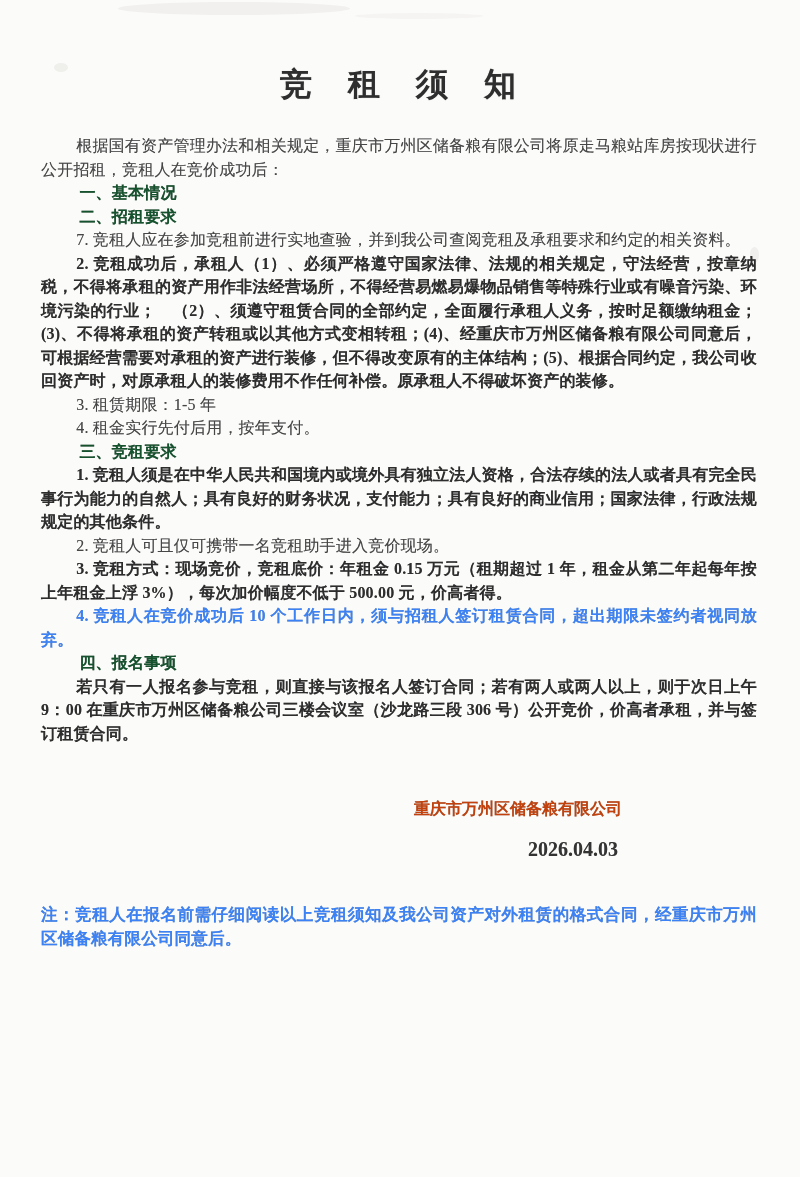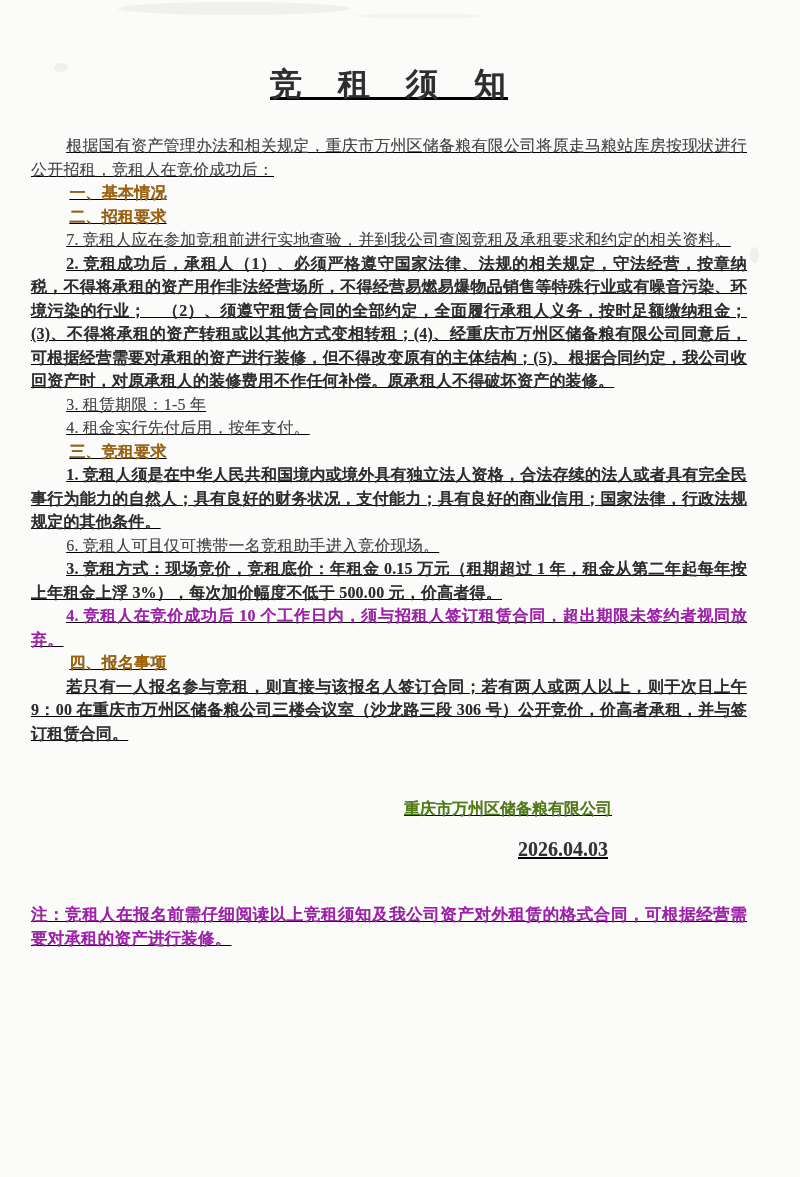--- a/index.html
+++ b/index.html
@@ -21,24 +21,23 @@
     border-radius: 50%;
     pointer-events: none;
   }
   .smudge-top1   { left: 118px; top: 2px;  width: 232px; height: 13px; background: #f1f0ee; }
   .smudge-top2   { left: 355px; top: 13px; width: 128px; height: 6px;  background: #f5f4f2; }
   .smudge-left   { left: 54px;  top: 63px; width: 14px;  height: 9px;  background: #efefec; }
   .smudge-right  { left: 750px; top: 247px; width: 9px;  height: 16px; background: #f0efed; }
 
   .content {
     position: absolute;
-    left: 31px;
+    left: 41px;
     top: 64px;
     width: 716px;
-    text-decoration: underline;
   }
   .doc-title {
     margin: 0 0 30px 0;
     text-align: center;
     font-size: 32px;
     line-height: 40px;
     font-weight: 700;
     color: #2e2e2e;
     letter-spacing: 2px;
     text-shadow: 0 0 0.7px rgba(70,70,70,.55);
@@ -48,36 +47,36 @@
     font-size: 16px;
     line-height: 23.5px;
     text-align: justify;
     color: #474747;
     letter-spacing: 0.2px;
     text-shadow: 0 0 0.6px rgba(90,90,90,.5);
   }
   .indent  { text-indent: 2.2em; }
   .heading {
     font-weight: 700;
-    color: #a16207;
+    color: #14532d;
     text-indent: 2.4em;
     text-shadow: 0 0 0.5px rgba(40,40,40,.6);
   }
   .semibold { font-weight: 600; color: #2d2d2d; }
-  .bold     { font-weight: 700; color: #a21caf; }
+  .bold     { font-weight: 700; color: #3b82f6; }
 
   .signature { margin-top: 52px; }
   .sig-company {
     width: 290px;
     margin-left: 332px;
     text-align: center;
     font-size: 16px;
     line-height: 24px;
     font-weight: 600;
-    color: #4d7c0f;
+    color: #c2410c;
     text-shadow: 0 0 0.6px rgba(90,90,90,.5);
   }
   .sig-date {
     width: 200px;
     margin-left: 432px;
     margin-top: 5px;
     text-align: center;
     font-size: 20px;
     line-height: 24px;
     font-weight: 600;
@@ -109,29 +108,29 @@
     <p class="para heading">一、基本情况</p>
 
     <p class="para heading">二、招租要求</p>
     <p class="para indent">7. 竞租人应在参加竞租前进行实地查验，并到我公司查阅竞租及承租要求和约定的相关资料。</p>
     <p class="para indent semibold">2. 竞租成功后，承租人（1）、必须严格遵守国家法律、法规的相关规定，守法经营，按章纳税，不得将承租的资产用作非法经营场所，不得经营易燃易爆物品销售等特殊行业或有噪音污染、环境污染的行业；　（2）、须遵守租赁合同的全部约定，全面履行承租人义务，按时足额缴纳租金；(3)、不得将承租的资产转租或以其他方式变相转租；(4)、经重庆市万州区储备粮有限公司同意后，可根据经营需要对承租的资产进行装修，但不得改变原有的主体结构；(5)、根据合同约定，我公司收回资产时，对原承租人的装修费用不作任何补偿。原承租人不得破坏资产的装修。</p>
     <p class="para indent">3. 租赁期限：1-5 年</p>
     <p class="para indent">4. 租金实行先付后用，按年支付。</p>
 
     <p class="para heading">三、竞租要求</p>
     <p class="para indent semibold">1. 竞租人须是在中华人民共和国境内或境外具有独立法人资格，合法存续的法人或者具有完全民事行为能力的自然人；具有良好的财务状况，支付能力；具有良好的商业信用；国家法律，行政法规规定的其他条件。</p>
-    <p class="para indent">6. 竞租人可且仅可携带一名竞租助手进入竞价现场。</p>
+    <p class="para indent">2. 竞租人可且仅可携带一名竞租助手进入竞价现场。</p>
     <p class="para indent semibold">3. 竞租方式：现场竞价，竞租底价：年租金 0.15 万元（租期超过 1 年，租金从第二年起每年按上年租金上浮 3%），每次加价幅度不低于 500.00 元，价高者得。</p>
     <p class="para indent bold">4. 竞租人在竞价成功后 10 个工作日内，须与招租人签订租赁合同，超出期限未签约者视同放弃。</p>
 
     <p class="para heading">四、报名事项</p>
 
     <p class="para indent semibold">若只有一人报名参与竞租，则直接与该报名人签订合同；若有两人或两人以上，则于次日上午 9：00 在重庆市万州区储备粮公司三楼会议室（沙龙路三段 306 号）公开竞价，价高者承租，并与签订租赁合同。</p>
 
     <div class="signature">
       <p class="sig-company">重庆市万州区储备粮有限公司</p>
       <p class="sig-date">2026.04.03</p>
     </div>
 
-    <p class="para note bold">注：竞租人在报名前需仔细阅读以上竞租须知及我公司资产对外租赁的格式合同，可根据经营需要对承租的资产进行装修。</p>
+    <p class="para note bold">注：竞租人在报名前需仔细阅读以上竞租须知及我公司资产对外租赁的格式合同，经重庆市万州区储备粮有限公司同意后。</p>
 
   </div>
 </div>
 
 </body></html>

